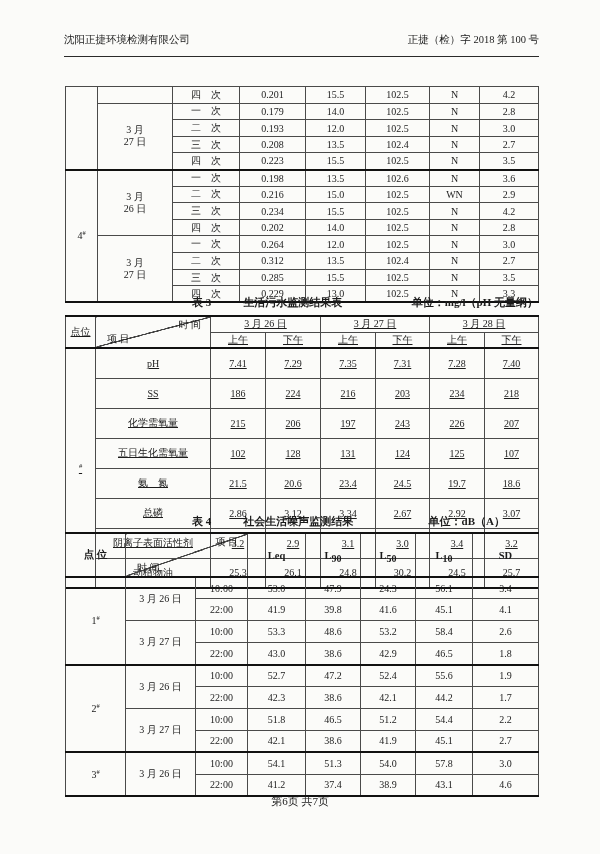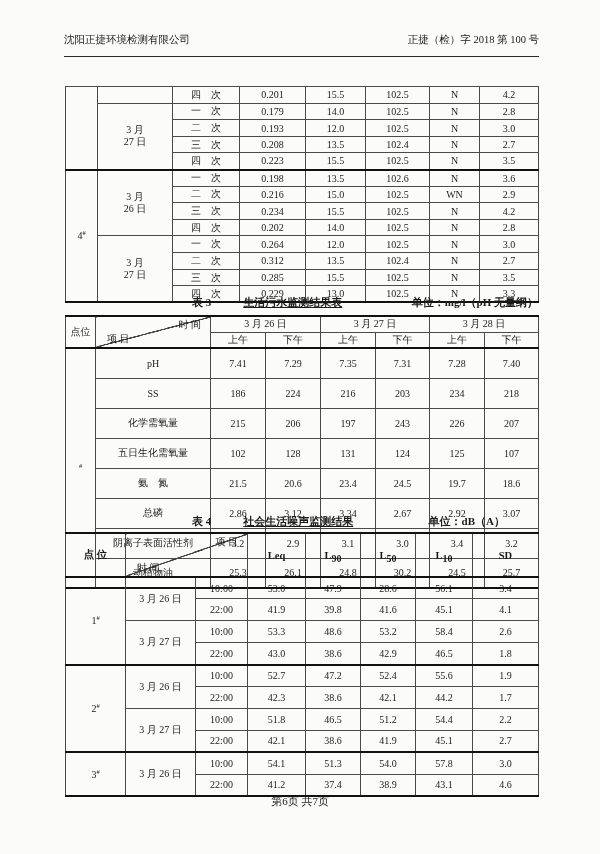--- a/index.html
+++ b/index.html
@@ -29,25 +29,25 @@
   .t1 tr.thick-top td{ border-top:2.2px solid #111; }
   
   .caption{
     position:absolute; left:65px; width:473px;
     display:flex; align-items:baseline;
     font-weight:bold; font-size:11px;
   }
   .cap3{ top:295px; }
   .cap4{ top:514px; }
   .cap-label{ margin-left:127px; }
-  .cap-title{ margin-left:32px;text-decoration:underline; }
+  .cap-title{ margin-left:32px; }
   .cap-unit{ margin-left:auto; }
   .cap4 .cap-unit{ margin-right:33px; }
   
-  .t3{ top:315px; border-top:2.2px solid #111; border-bottom:2.6px solid #111; }
+  .t3{ top:315px; border-top:2.2px solid #111; border-bottom:2.6px solid #111;text-decoration:underline; }
   .t3 thead tr{ height:16px; }
   .t3 tbody tr{ height:30px; }
   .t3 tbody tr:first-child td{ border-top:2.2px solid #111; }
   
   .t4{ top:532px; border-top:2.2px solid #111; border-bottom:2.6px solid #111; }
   .t4 thead tr{ height:44px; }
   .t4 tbody tr{ height:21.9px; }
   .t4 thead th, .t4 thead td{ border-bottom:2.2px solid #111; font-weight:bold; font-size:10.5px; }
   .t4 tr.thick-top td{ border-top:2.2px solid #111; }
   
@@ -353,21 +353,21 @@
       <th><span>SD</span><sub></sub></th>
     </tr>
   </thead>
   <tbody>
       <tr>
         <td class="point" rowspan="4"><span>1</span><sup>#</sup></td>
         <td class="date" rowspan="2">3 月 26 日</td>
         <td class="time">10:00</td>
         <td>53.0</td>
         <td>47.9</td>
-        <td>28.6</td>
+        <td>24.3</td>
         <td>56.1</td>
         <td>3.4</td>
       </tr>
       <tr>
         <td class="time">22:00</td>
         <td>41.9</td>
         <td>39.8</td>
         <td>41.6</td>
         <td>45.1</td>
         <td>4.1</td>

